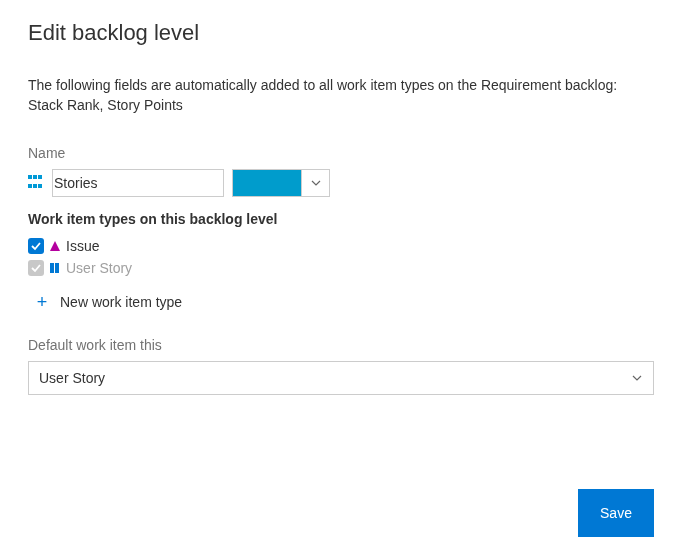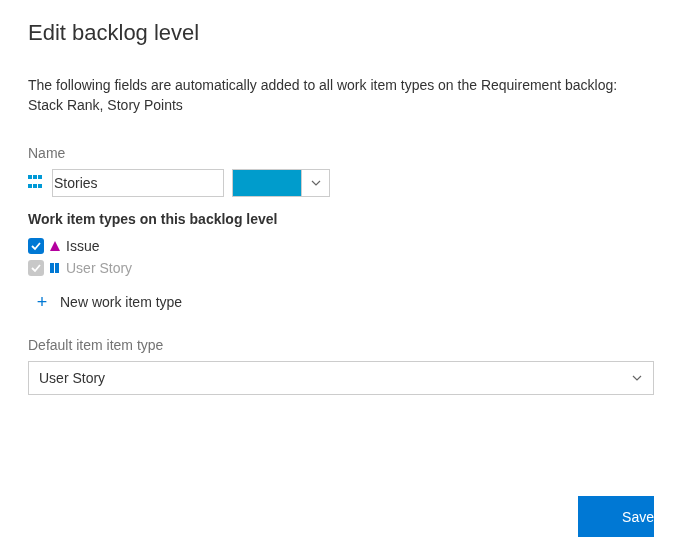--- a/index.html
+++ b/index.html
@@ -133,27 +133,26 @@
     }
     .footer {
       margin-top: auto;
       display: flex;
       justify-content: flex-end;
       gap: 8px;
       padding-top: 20px;
     }
     .btn {
       min-width: 76px;
-      height: 41px;
+      height: 48px;
       border: none;
       font-size: 14px;
       font-family: inherit;
       cursor: pointer;
       padding: 0 0;
-      text-align: right;
     }
     .btn-primary { background: #0078d4; color: #fff; }
     .btn-secondary { background: #eaeaea; color: #333; }
     .chevron-down {
       width: 12px; height: 12px;
     }
   </style>
 </head>
 <body>
 
@@ -215,21 +214,21 @@
       </div>
       <span class="wit-name disabled">User Story</span>
     </div>
   </div>
 
   <div class="new-wit">
     <span class="plus-icon">+</span>
     <span class="new-wit-label">New work item type</span>
   </div>
 
-  <label class="label">Default item item type</label>
+  <label class="label">Default work item this</label>
 
   <div class="default-select">
     <span>User Story</span>
     <svg class="chevron-down" viewBox="0 0 12 12">
         <path d="M2 4 L6 8 L10 4" stroke="#666" stroke-width="1.2" fill="none"></path>
       </svg>
   </div>
 
   <div class="footer">
     <button class="btn btn-primary">Save</button>

